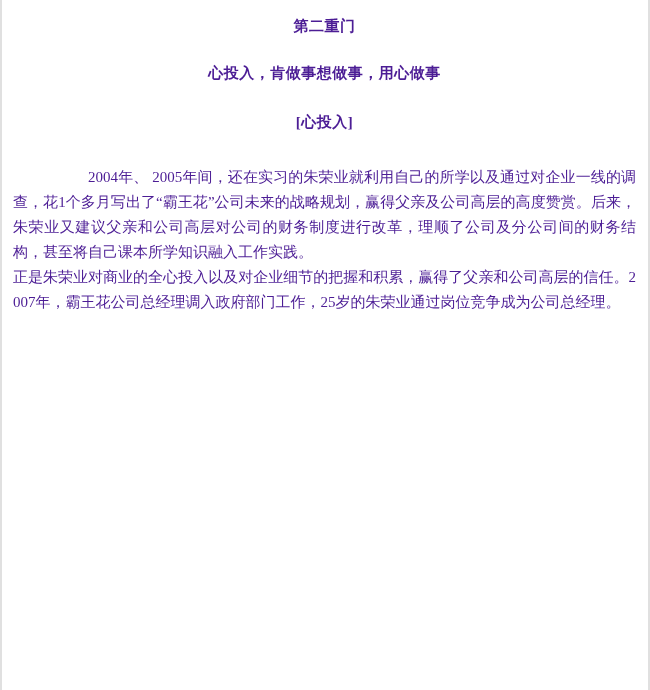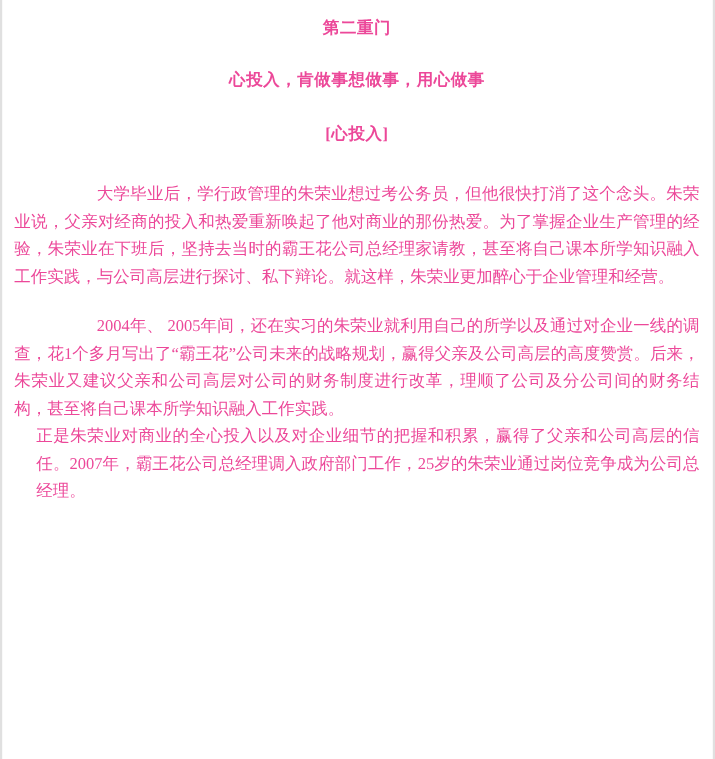--- a/index.html
+++ b/index.html
@@ -37,30 +37,28 @@
     font-size: 15px;
     line-height: 25px;
     text-indent: 75px;
     text-align: justify;
     word-break: break-all;
   }
   .body-text p.para:first-child { margin-top: 30px; }
   .body-text p.para.no-indent {
     text-indent: 0;
     margin-top: 0;
-    margin-left: 20px;
   }
 </style>
 </head>
 <body>
 
-<div class="page" style="background: rgb(255, 255, 255); color: #ec4899; border-left-color: rgb(224, 224, 224); border-right-color: rgb(224, 224, 224);">
+<div class="page" style="background: rgb(255, 255, 255); color: #4c1d95; border-left-color: rgb(224, 224, 224); border-right-color: rgb(224, 224, 224);">
   <div class="inner">
     <h1 class="heading title">第二重门</h1>
     <h2 class="heading subtitle">心投入，肯做事想做事，用心做事</h2>
     <h3 class="heading section">[心投入]</h3>
     <div class="body-text">
-        <p class="para">大学毕业后，学行政管理的朱荣业想过考公务员，但他很快打消了这个念头。朱荣业说，父亲对经商的投入和热爱重新唤起了他对商业的那份热爱。为了掌握企业生产管理的经验，朱荣业在下班后，坚持去当时的霸王花公司总经理家请教，甚至将自己课本所学知识融入工作实践，与公司高层进行探讨、私下辩论。就这样，朱荣业更加醉心于企业管理和经营。</p>
         <p class="para">2004年、 2005年间，还在实习的朱荣业就利用自己的所学以及通过对企业一线的调查，花1个多月写出了“霸王花”公司未来的战略规划，赢得父亲及公司高层的高度赞赏。后来，朱荣业又建议父亲和公司高层对公司的财务制度进行改革，理顺了公司及分公司间的财务结构，甚至将自己课本所学知识融入工作实践。</p>
         <p class="para no-indent">正是朱荣业对商业的全心投入以及对企业细节的把握和积累，赢得了父亲和公司高层的信任。2007年，霸王花公司总经理调入政府部门工作，25岁的朱荣业通过岗位竞争成为公司总经理。</p>
       </div>
   </div>
 </div>
 
 </body></html>

